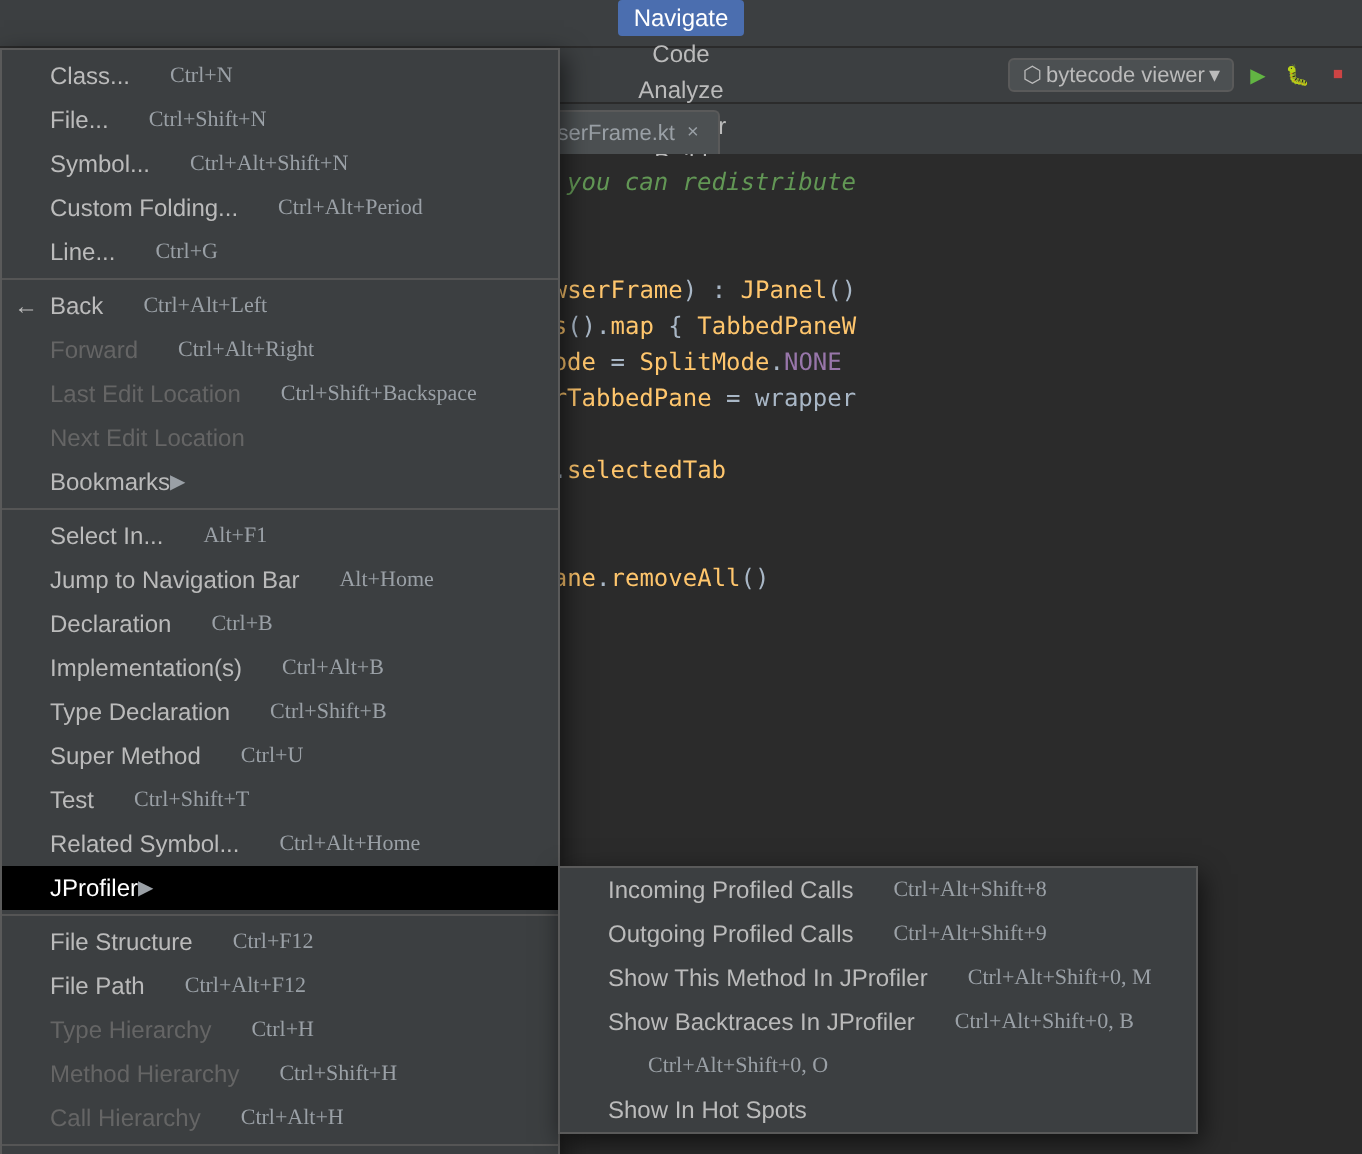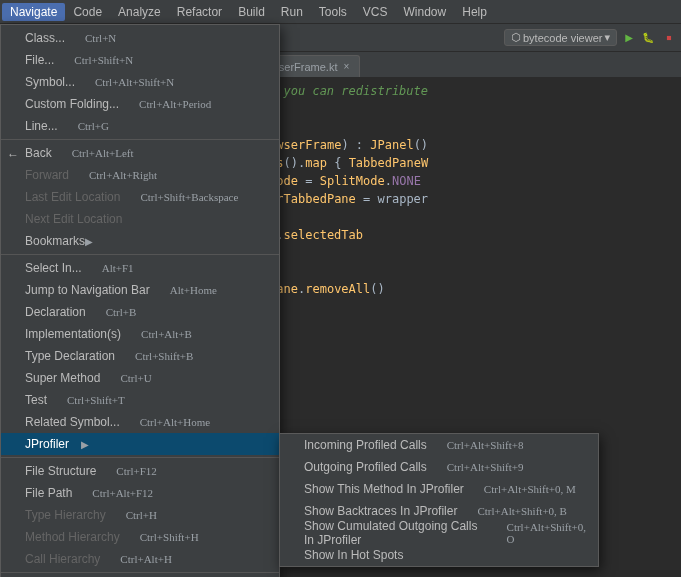--- a/index.html
+++ b/index.html
@@ -14,20 +14,21 @@
     }
 
     
     .menubar {
       background: #3c3f41;
       display: flex;
       align-items: center;
       height: 24px;
       padding: 0 2px;
       border-bottom: 1px solid #2b2b2b;
+      flex-direction: column;
     }
     .menubar-item {
       color: #bbbbbb;
       padding: 2px 8px;
       cursor: pointer;
       font-size: 12px;
       border-radius: 2px;
     }
     .menubar-item.active { background: #4b6eaf; color: #ffffff; }
 
@@ -154,21 +155,21 @@
       display: flex;
       align-items: center;
       justify-content: flex-start;
       padding: 3px 12px 3px 24px;
       color: #bbbbbb;
       cursor: pointer;
       font-size: 12px;
       height: 22px;
       position: relative;
     }
-    .menu-item.selected { background: #0c4a6e; color: #ffffff; gap: 12px; }
+    .menu-item.selected { background: #000000; color: #ffffff; }
     .menu-item.disabled { color: #656565; cursor: default; }
     .menu-item .shortcut {
       color: #9aa0a6;
       font-size: 11px;
       margin-left: 20px;
       font-family: Liberation Serif, serif;
     }
     .menu-separator {
       border-top: 1px solid #555555;
       margin: 2px 0;
@@ -403,21 +404,20 @@
         </div>
         <div class="menu-item">
           <span>Show This Method In JProfiler</span>
           <span class="shortcut">Ctrl+Alt+Shift+0, M</span>
         </div>
         <div class="menu-item">
           <span>Show Backtraces In JProfiler</span>
           <span class="shortcut">Ctrl+Alt+Shift+0, B</span>
         </div>
         <div class="menu-item">
-          <span>Show Cumulated Outgoing Calls In JProfiler</span>
           <span class="shortcut">Ctrl+Alt+Shift+0, O</span>
         </div>
         <div class="menu-item">
           <span>Show In Hot Spots</span>
           <span class="shortcut"></span>
         </div>
       </div>
     </div>
 
     <div class="menu-separator"></div>

